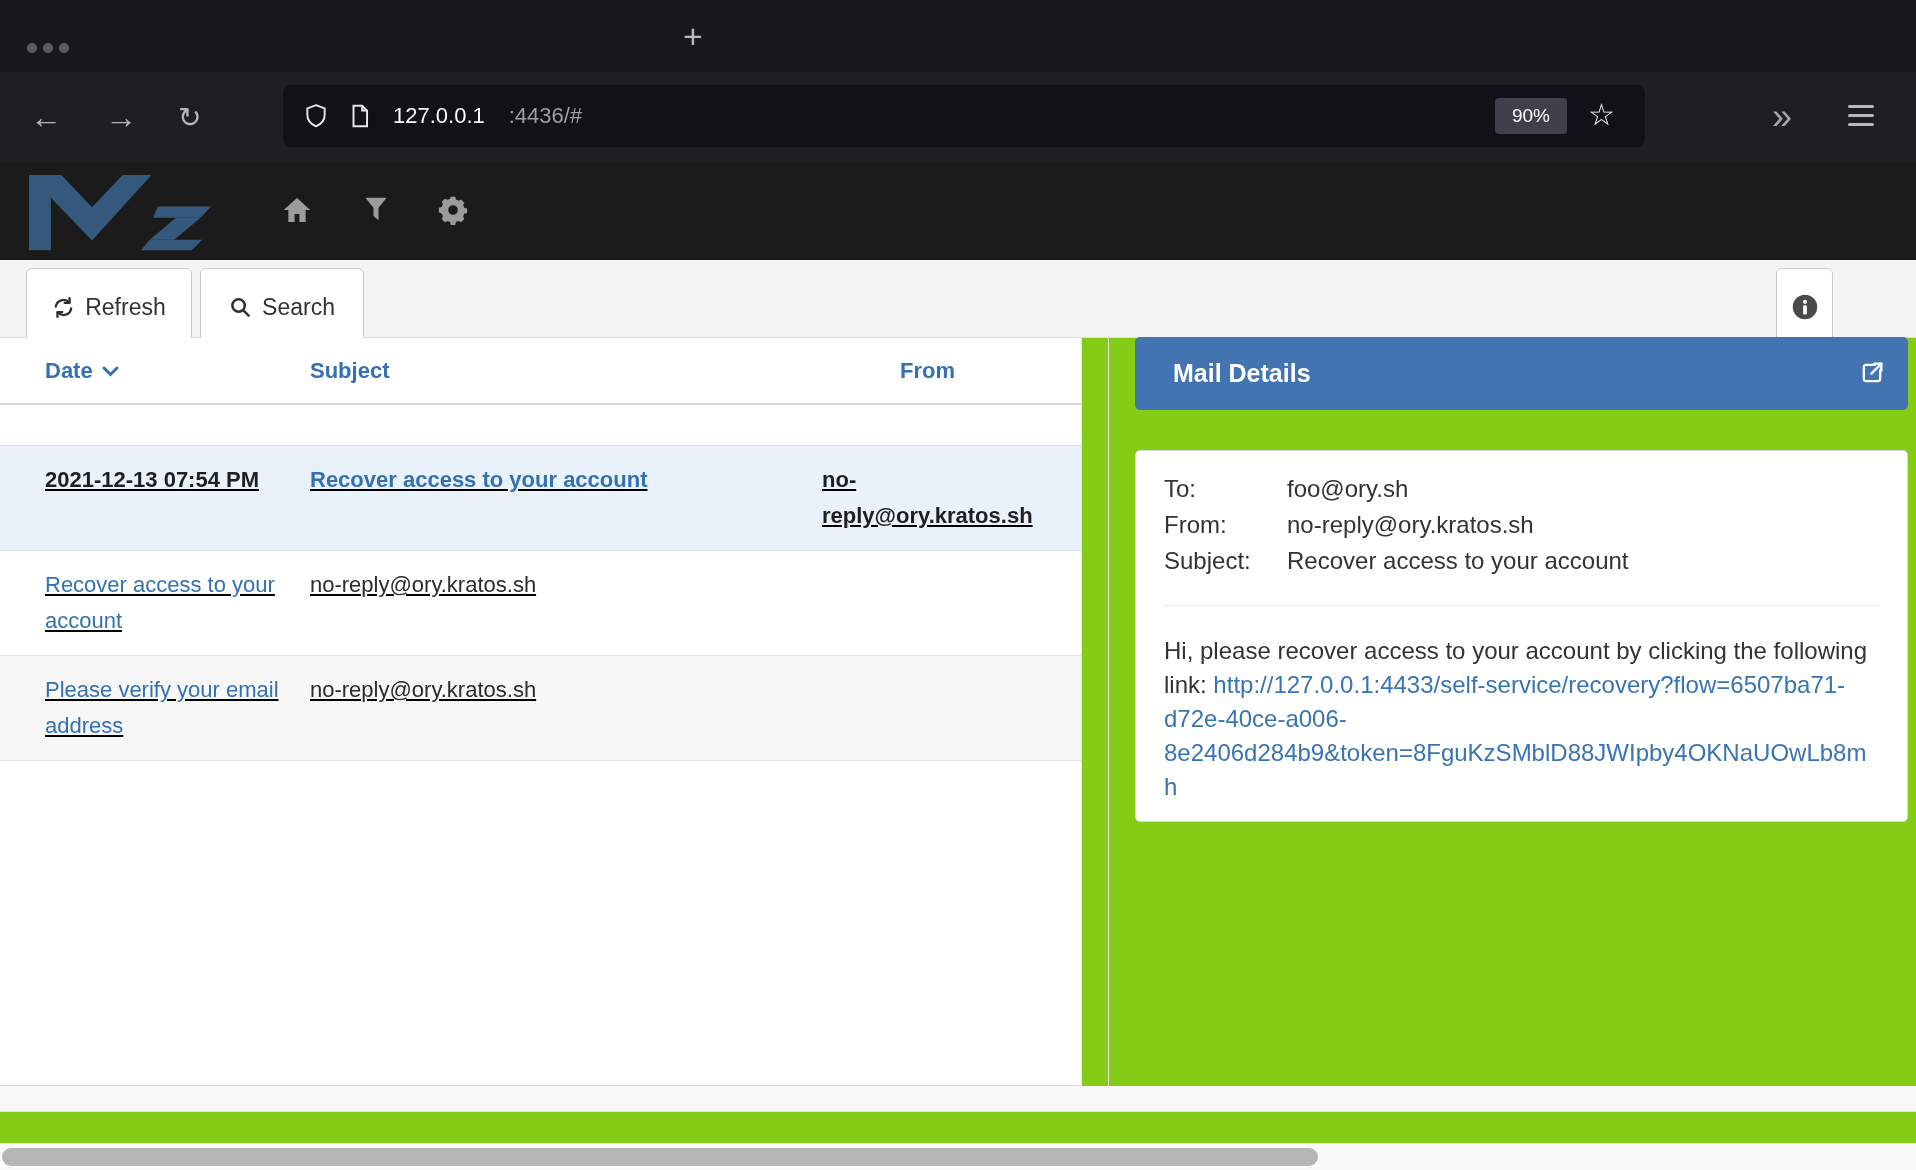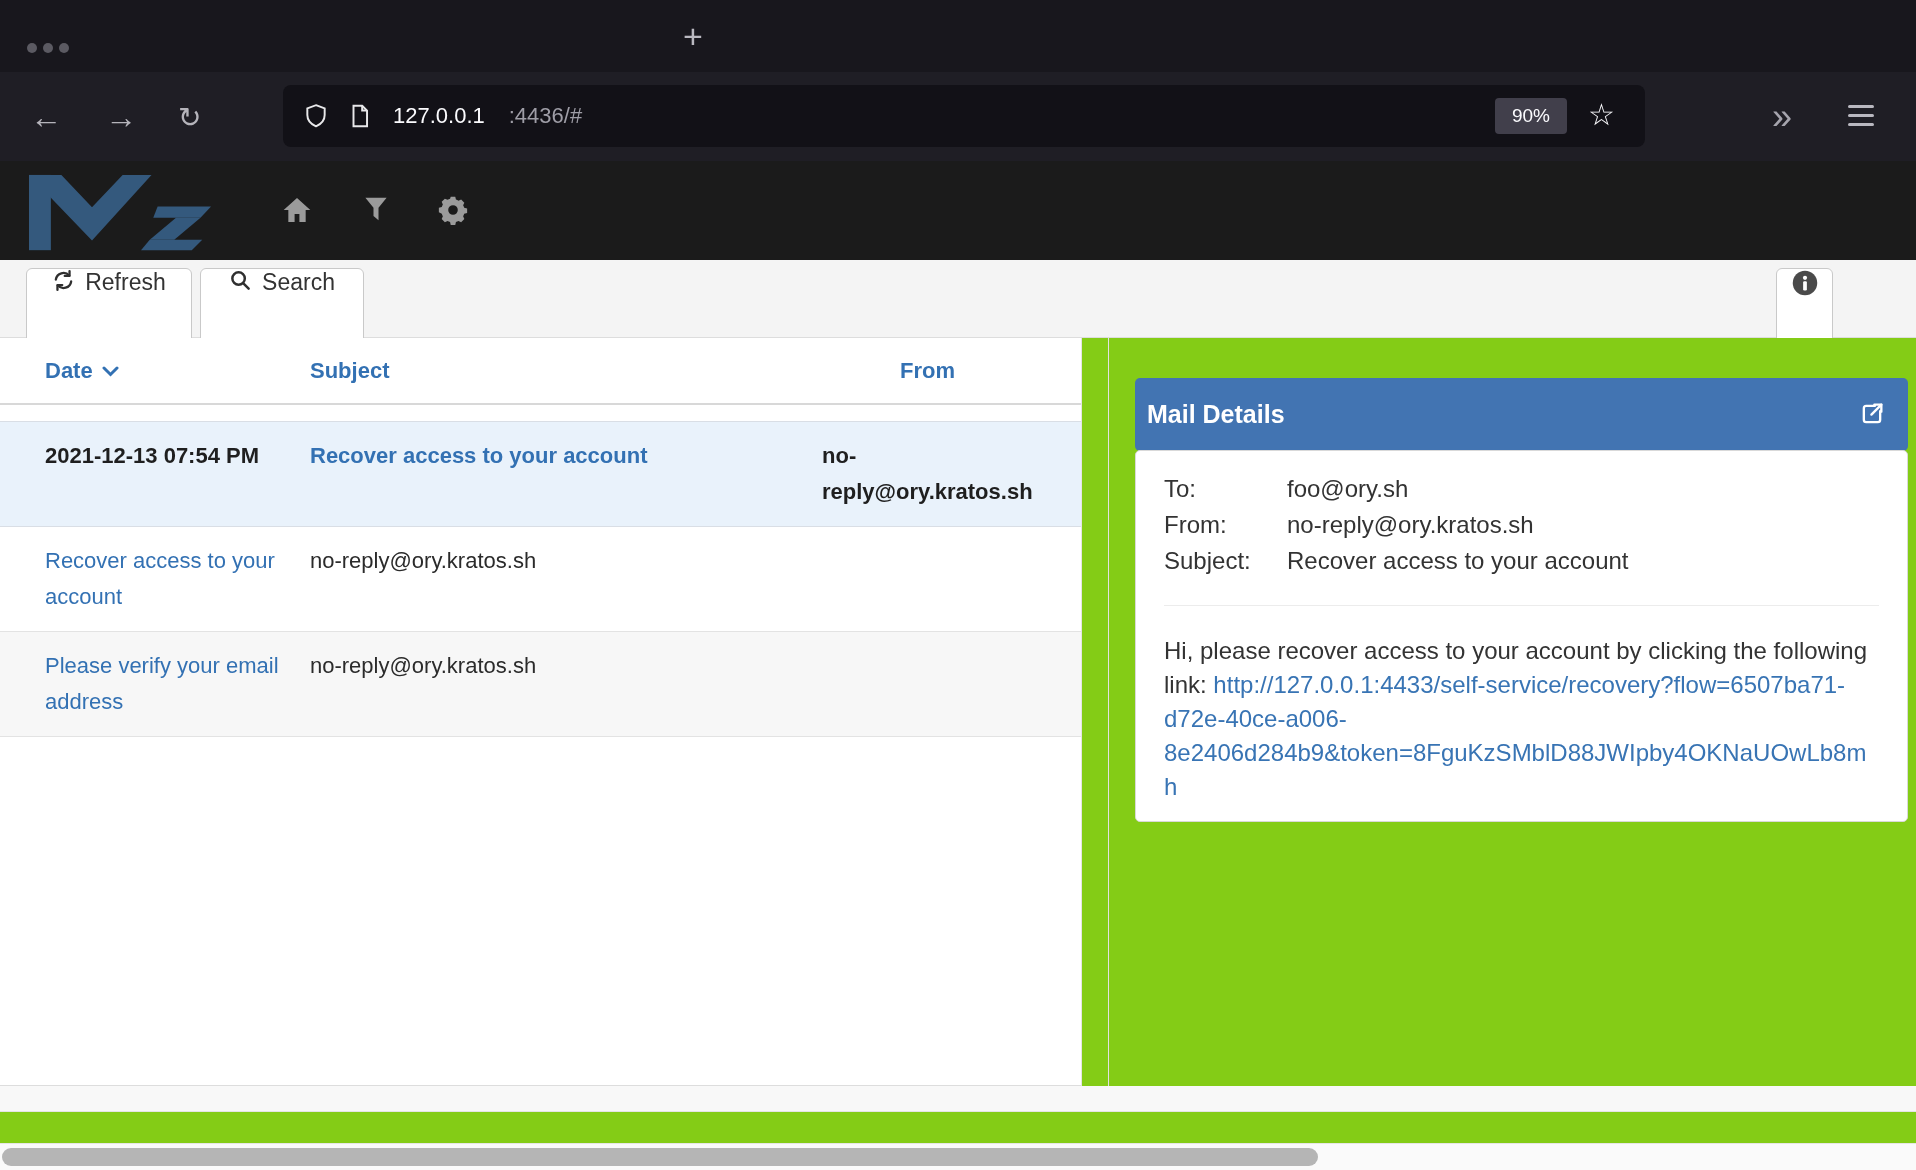--- a/index.html
+++ b/index.html
@@ -41,53 +41,53 @@
   
   .msnav { position:absolute; left:0; top:161px; width:1916px; height:99px; background:#1b1b1b; }
   .mslogo { position:absolute; left:22px; top:6px; }
   .msnav-ic { position:absolute; top:33px; }
   .home-ic { left:281px; } .filter-ic { left:361px; } .gear-ic { left:437px; }
 
   
   .actionbar { position:absolute; left:0; top:260px; width:1916px; height:78px; background:#f4f4f4;
                border-bottom:1px solid #ddd; }
   .btn { position:absolute; top:8px; height:78px; background:#fff; border:1px solid #c9c9c9;
-         border-radius:6px; display:flex; justify-content:center; gap:10px;
+         border-radius:6px; display:flex; align-items:center; justify-content:center; gap:10px;
          font-size:23px; color:#333; font-family:"Liberation Sans", sans-serif; cursor:pointer; }
   .btn-refresh { left:26px; width:166px; }
   .btn-search { left:200px; width:164px; }
   .btn-info { left:1776px; width:57px; }
 
   
   .content { position:absolute; left:0; top:338px; width:1916px; height:832px; background:#84cc16; }
 
   .mailtable { position:absolute; left:0; top:0; width:1082px; height:748px;
                border-right:1px solid #e4e4e4; border-bottom:1px solid #ddd; background:#fff; }
   .thead { display:grid; grid-template-columns:265px 512px 1fr; padding-left:45px; height:67px;
            align-items:center; border-bottom:2px solid #d8d8d8; color:#3371b3; font-weight:bold;
            font-size:22px; }
   .th-from { padding-left:78px; }
   .sort-ic { margin-left:9px; vertical-align:1px; }
-  .tbody { margin-top:16px; }
+  .tbody { margin-top:40px;text-decoration:underline; }
   .mrow { display:grid; grid-template-columns:265px 512px 1fr; padding:16px 0 16px 45px;
           font-size:22px; line-height:36px; color:#2b2b2b; border-bottom:1px solid #e3e3e3;
           cursor:pointer; }
   .mrow .date { padding-right:45px; }
   .mrow .from { padding-right:42px; overflow-wrap:break-word; }
   .mrow a { color:#3371b3; text-decoration:none; }
   .mrow.selected { background:#e9f2fb; border-top:1px solid #d9dee5; border-bottom:1px solid #d9dee5;
                    font-weight:bold; color:#1f1f1f; }
   .mrow.striped { background:#f7f7f7; }
 
   .vdivider { position:absolute; left:1108px; top:0; width:1px; height:774px; background:#e2e2e2; }
 
   .details { position:absolute; left:1135px; top:0; width:773px; }
   .panel-head { position:absolute; left:0; top:-1px; width:773px; height:73px; background:#4274b2;
                 border-radius:5px; color:#fff; font-weight:bold; font-size:25px; display:flex;
-                align-items:center; padding-left:12px;margin-top:41px; }
+                align-items:center; padding-left:38px; }
   .ext-ic { position:absolute; right:22px; top:22px; }
   .panel-card { position:absolute; left:0; top:112px; width:773px; height:372px; background:#fff;
                 border:1px solid #d9d9d9; border-radius:5px; padding:20px 28px; font-size:24px;
                 color:#333; }
   .meta-row { line-height:36px; display:flex; }
   .meta-label { width:123px; flex:0 0 123px; }
   .panel-card hr { border:none; border-top:1px solid #ececec; margin:26px 0 0 0; }
   .mail-body { margin-top:28px; line-height:34px; }
   .mail-body a { color:#3874b4; text-decoration:none; overflow-wrap:anywhere; }
 

